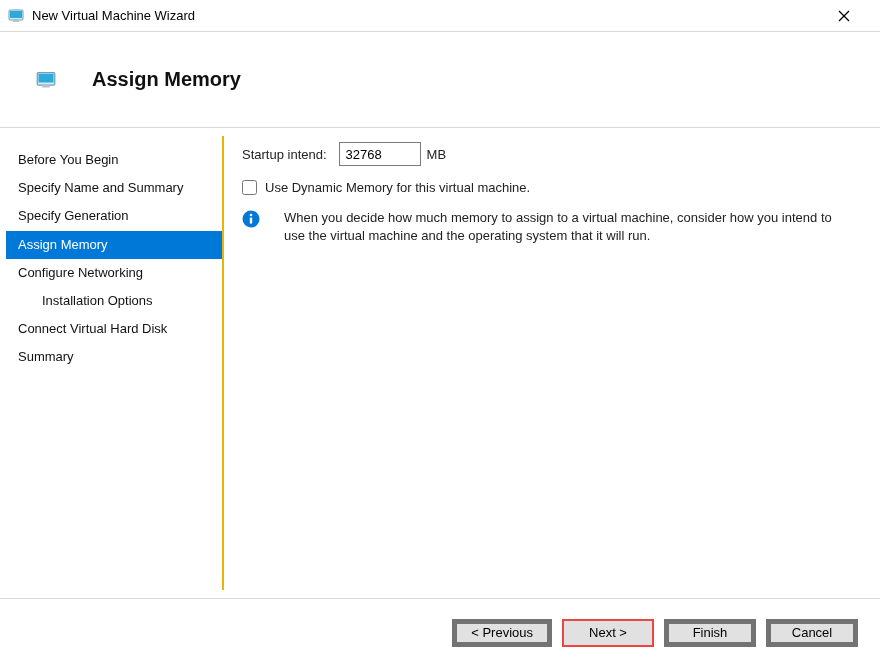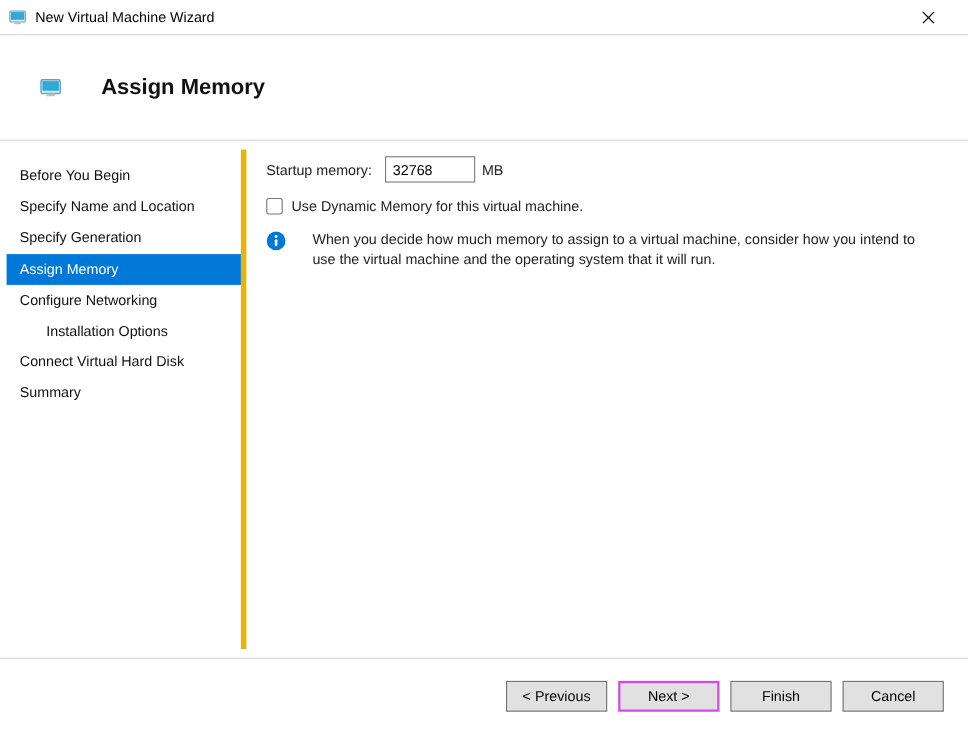--- a/index.html
+++ b/index.html
@@ -49,21 +49,21 @@
       font-weight: 700;
       color: #111;
     }
     .body {
       display: flex;
       height: 470px;
     }
     .sidebar {
       width: 218px;
       padding: 10px 0 0 0;
-      border-right: 5px solid #eab308;
+      border-right: 2px solid #eab308;
       margin-left: 6px;
       margin-top: 8px;
       margin-bottom: 8px;
     }
     .sidebar .step {
       padding: 5px 10px 5px 12px;
       font-size: 13px;
       color: #111;
       cursor: default;
       line-height: 1.4;
@@ -125,30 +125,30 @@
       justify-content: flex-end;
       align-items: center;
       gap: 10px;
       padding: 14px 22px;
       border-top: 1px solid #d9d9d9;
       height: 68px;
     }
     .btn {
       min-width: 92px;
       height: 28px;
-      border: 1px solid #737373;
+      border: 5px solid #737373;
       background: #e1e1e1;
       font-family: inherit;
       font-size: 13px;
       color: #000;
       padding: 0 14px;
       cursor: default;
     }
     .btn.default {
-      border: 2px solid #d946ef;
+      border: 2px solid #ef4444;
       background: #e1e1e1;
     }
     svg.monitor-icon rect.screen { fill: #2ea9d9; }
   </style>
 </head>
 <body>
 
 <div class="titlebar">
   <span class="app-icon">
     <svg class="monitor-icon" viewBox="0 0 16 16">
@@ -173,33 +173,33 @@
       <rect class="screen" x="2" y="3" width="12" height="7"></rect>
       <rect x="5" y="12" width="6" height="2" fill="#b0c4cc"></rect>
     </svg>
   </span>
   <div class="heading">Assign Memory</div>
 </div>
 
 <div class="body">
   <div class="sidebar">
     <div class="step">Before You Begin</div>
-    <div class="step">Specify Name and Location</div>
+    <div class="step">Specify Name and Summary</div>
     <div class="step">Specify Generation</div>
     <div class="step selected">Assign Memory</div>
     <div class="step">Configure Networking</div>
     <div class="step sub">Installation Options</div>
     <div class="step">Connect Virtual Hard Disk</div>
     <div class="step">Summary</div>
   </div>
 
   <div class="content">
 
     <div class="memrow">
-      <label>Startup memory:</label>
+      <label>Startup intend:</label>
       <input type="text" value="32768" style="">
       <span class="unit">MB</span>
     </div>
 
     <div class="chkrow">
       <input type="checkbox" style="">
       <label>Use Dynamic Memory for this virtual machine.</label>
     </div>
 
     <div class="inforow">

